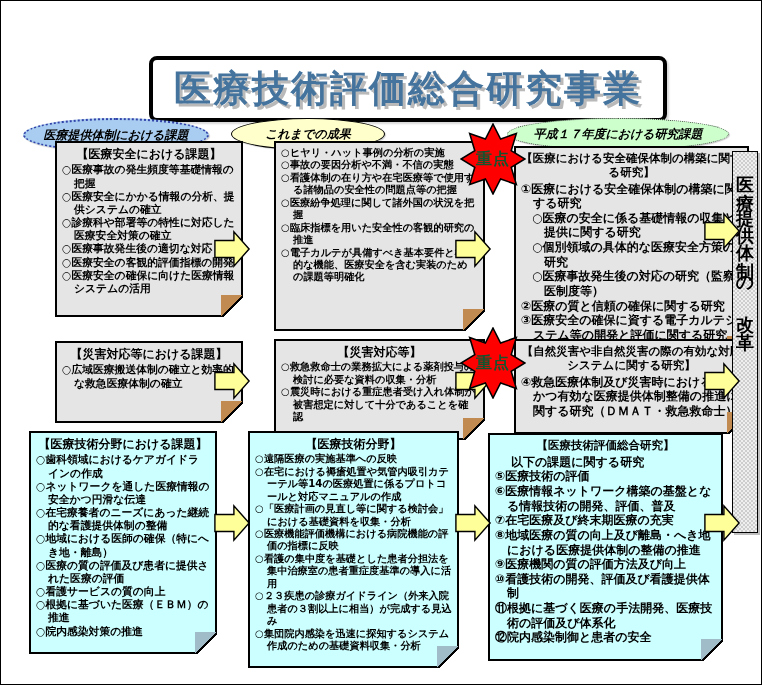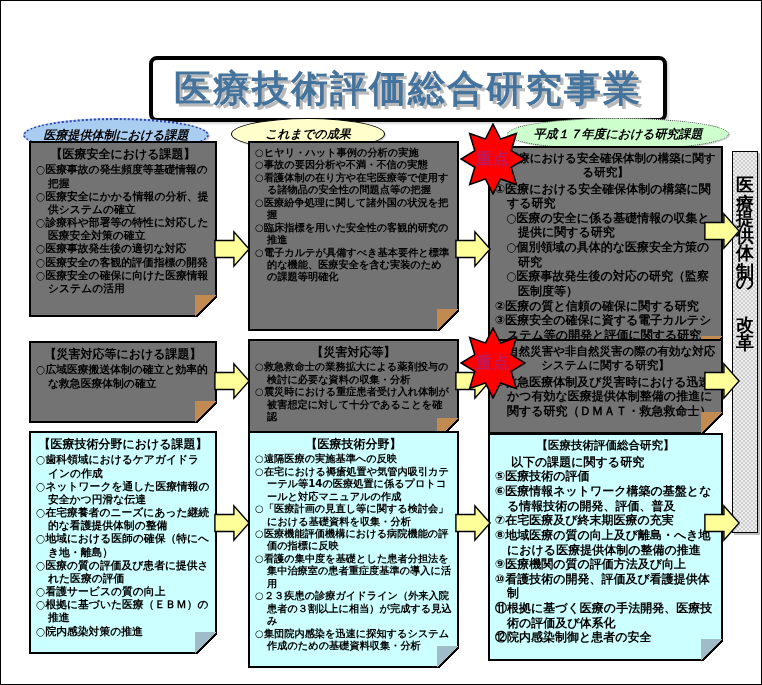--- a/index.html
+++ b/index.html
@@ -28,21 +28,21 @@
     font-style:italic;
   }
   .ellipse.left{left:22px;width:182px;background:#A9CDF0;border:2px dotted #3344AA;}
   .ellipse.mid{left:230px;width:152px;background:#FFFFCC;border:1px solid #000;}
   .ellipse.right{left:506px;width:220px;background:#CCFFCC;border:1px dotted #444;}
   
   .note{
     position:absolute;box-sizing:border-box;border:2px solid #000;
     padding:4px 5px 14px 5px;color:#000;
   }
-  .note.orange{background:#737373;--foldc:#C08A50;}
+  .note.orange{background:#e5e5e5;margin-left:26px;--foldc:#C08A50;}
   .note.cyan{background:#CCFFFF;--foldc:#9FBCC8;}
   .note-title{text-align:center;font-weight:bold;font-size:12px;line-height:1.2;margin-bottom:2px;}
   .note-body .item{
     font-weight:bold;font-size:10.8px;line-height:1.22;
     padding-left:12px;text-indent:-12px;
   }
   .col2 .note-body .item{font-size:10.2px;}
   .col3 .note-body .item{font-size:12px;}
   .col3 .note-title{font-size:11.5px;}
   .note-body .item.ind{margin-left:11px;}
@@ -53,21 +53,21 @@
   }
   
   .arrow{position:absolute;width:38px;height:44px;z-index:5;}
   .arrow svg{display:block;width:100%;height:100%;}
   
   .badge{position:absolute;width:66px;height:72px;z-index:10;}
   .badge svg{display:block;width:100%;height:100%;}
   .badge-label{
     position:absolute;left:0;top:0;width:100%;height:100%;
     display:flex;align-items:center;justify-content:center;
-    font-size:16px;font-weight:bold;color:#be185d;letter-spacing:1px;
+    font-size:16px;font-weight:bold;color:#14532d;letter-spacing:1px;
   }
   
   .banner{
     position:absolute;left:731px;top:150px;width:26px;height:382px;
     box-sizing:border-box;border:1px solid #000;
     background:conic-gradient(#cdcdcd 25%,#efefef 0 50%,#cdcdcd 0 75%,#efefef 0);
     background-size:4px 4px;
     display:flex;align-items:flex-start;justify-content:center;
     box-shadow:2px 2px 0 rgba(0,0,0,.25);
   }

